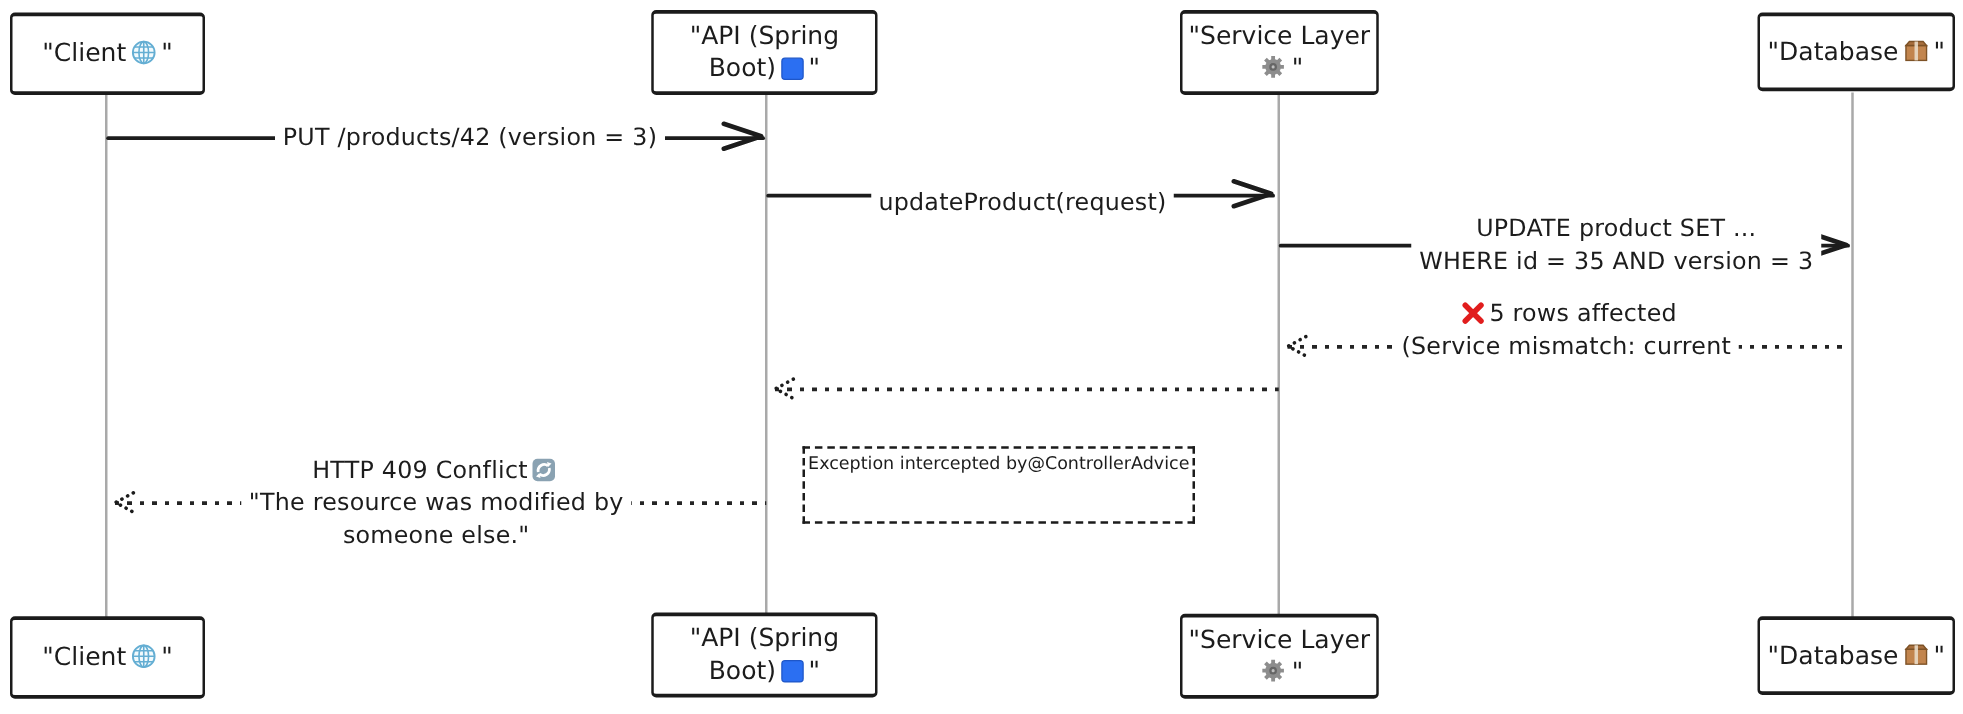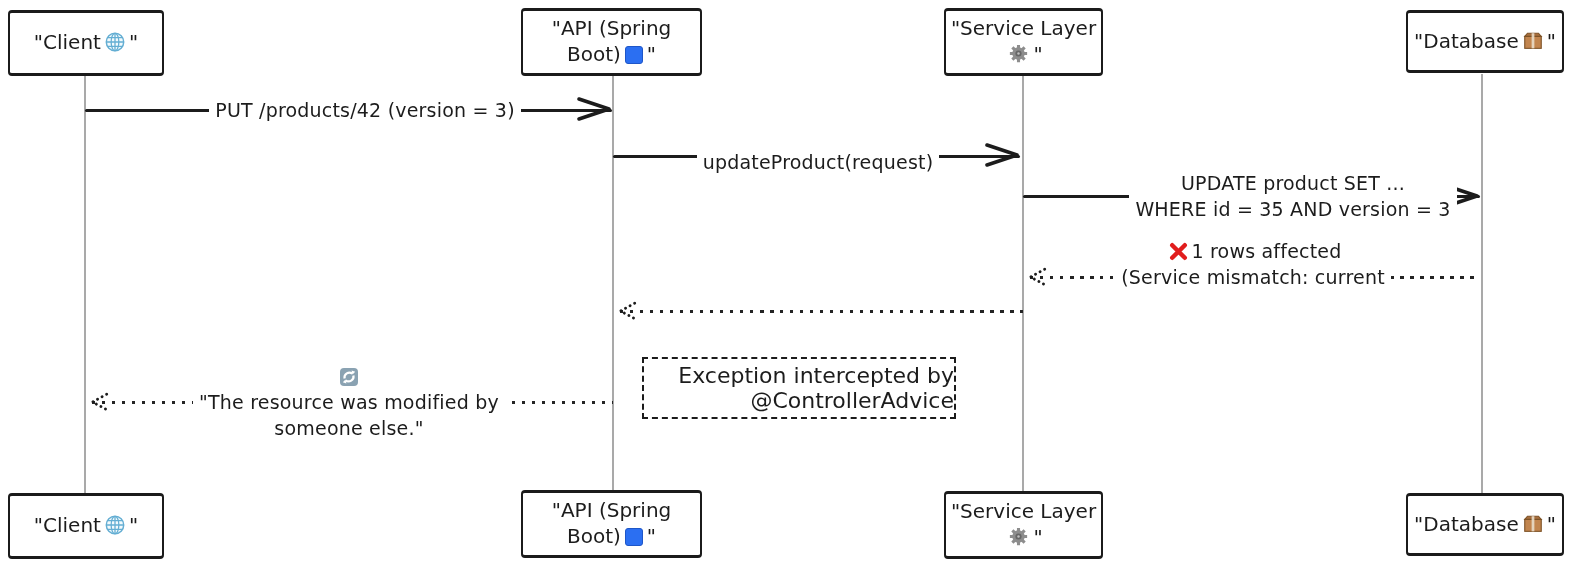--- a/index.html
+++ b/index.html
@@ -11,22 +11,22 @@
         font-size:20px;line-height:1.28;z-index:4;}
   .icon{display:inline-block;vertical-align:-4px;margin:0 3px;}
   .mline{position:absolute;height:3px;background:#1c1c1c;border-radius:2px;z-index:1;}
   .mline.dotted{background:repeating-linear-gradient(90deg,#242424 0 3.5px,transparent 3.5px 10px);border-radius:0;}
   .mtext{position:absolute;text-align:center;z-index:2;font-size:19px;letter-spacing:.2px;}
   .mbg{display:inline-block;background:#fff;padding:0 6px;line-height:26px;}
   .mbg.single{line-height:28px;}
   .mrow{display:block;white-space:nowrap;}
   .head{position:absolute;z-index:2;}
   .note{position:absolute;border:2.5px dashed #1b1b1b;background:transparent;z-index:3;
-        display:flex;flex-direction:column;align-items:flex-end;justify-content:center;
-        font-size:22px;line-height:25px;text-align:center;}
+        display:flex;flex-direction:row;align-items:flex-start;justify-content:center;
+        font-size:14px;line-height:25px;text-align:center;}
   .nrow{white-space:nowrap;}
 </style>
 </head>
 <body>
 
 <div class="stage">
 
   <div class="lifeline" style="left:84px"></div>
   <div class="lifeline" style="left:612px"></div>
   <div class="lifeline" style="left:1022px"></div>
@@ -72,21 +72,21 @@
           <path d="M3 7 L6 3.5 L18 3.5 L21 7 Z" fill="#a86f3e" stroke="#7d5226" stroke-width="1.2"></path>
           <rect x="10.5" y="3.5" width="3" height="16.5" fill="#e9dcc8" opacity="0.9"></rect>
         </svg><span>"</span>
     </div>
   </div>
 
   <div class="mline" style="left:85px;top:109px;width:527px"></div>
   <svg class="head" style="left:576px;top:96px" width="36" height="26" viewBox="0 0 36 26">
       <path d="M3 3 L33 13 L3 23" fill="none" stroke="#1c1c1c" stroke-width="3.6" stroke-linecap="round" stroke-linejoin="round"></path>
     </svg>
-  <div class="mtext" style="left:74px;top:96px;width:582px">
+  <div class="mtext" style="left:85px;top:96px;width:582px">
     <span class="mbg single"><span class="mrow">PUT /products/42 (version = 3)</span></span>
   </div>
 
   <div class="mline" style="left:613px;top:155px;width:407px"></div>
   <svg class="head" style="left:984px;top:142px" width="36" height="26" viewBox="0 0 36 26">
       <path d="M3 3 L33 13 L3 23" fill="none" stroke="#1c1c1c" stroke-width="3.6" stroke-linecap="round" stroke-linejoin="round"></path>
     </svg>
   <div class="mtext" style="left:613px;top:148px;width:410px">
     <span class="mbg single"><span class="mrow">updateProduct(request)</span></span>
   </div>
@@ -103,37 +103,37 @@
   </div>
 
   <div class="mline dotted" style="left:1030px;top:276px;width:450px"></div>
   <svg class="head" style="left:1026px;top:266px" width="22" height="22" viewBox="0 0 20 20">
       <path d="M17 3 L4 10 L17 17" fill="none" stroke="#1c1c1c" stroke-width="2.6" stroke-dasharray="0.1 4.6" stroke-linecap="round"></path>
     </svg>
   <div class="mtext" style="left:1023px;top:238px;width:460px">
     <span class="mbg">
       <span class="mrow"><svg class="icon" width="21" height="21" viewBox="0 0 20 20">
             <path d="M4 4 L16 16 M16 4 L4 16" stroke="#e11d1d" stroke-width="4.2" stroke-linecap="round"></path>
-          </svg><span>1 rows affected</span></span>
+          </svg><span>5 rows affected</span></span>
       <span class="mrow">(Service mismatch: current</span>
     </span>
   </div>
 
   <div class="mline dotted" style="left:620px;top:310px;width:403px"></div>
   <svg class="head" style="left:616px;top:300px" width="22" height="22" viewBox="0 0 20 20">
       <path d="M17 3 L4 10 L17 17" fill="none" stroke="#1c1c1c" stroke-width="2.6" stroke-dasharray="0.1 4.6" stroke-linecap="round"></path>
     </svg>
 
   <div class="mline dotted" style="left:92px;top:401px;width:521px"></div>
   <svg class="head" style="left:88px;top:391px" width="22" height="22" viewBox="0 0 20 20">
       <path d="M17 3 L4 10 L17 17" fill="none" stroke="#1c1c1c" stroke-width="2.6" stroke-dasharray="0.1 4.6" stroke-linecap="round"></path>
     </svg>
   <div class="mtext" style="left:85px;top:363px;width:528px">
     <span class="mbg">
-      <span class="mrow"><svg class="icon" width="20" height="20" viewBox="0 0 20 20">
+      <span class="mrow"><span>HTTP 409 Conflict</span><svg class="icon" width="20" height="20" viewBox="0 0 20 20">
             <rect x="1" y="1" width="18" height="18" rx="4" fill="#8aa2b2"></rect>
             <path d="M5.6 11.6 A 4.9 4.9 0 0 1 13.4 6.7" stroke="#fff" stroke-width="2.2" fill="none"></path>
             <path d="M14.4 8.4 A 4.9 4.9 0 0 1 6.6 13.3" stroke="#fff" stroke-width="2.2" fill="none"></path>
             <path d="M12.6 3.6 l3.6 1.2 -2.7 2.8 z" fill="#fff"></path>
             <path d="M7.4 16.4 l-3.6 -1.2 2.7 -2.8 z" fill="#fff"></path>
           </svg></span>
       <span class="mrow">"The resource was modified by</span>
       <span class="mrow">someone else."</span>
     </span>
   </div>

